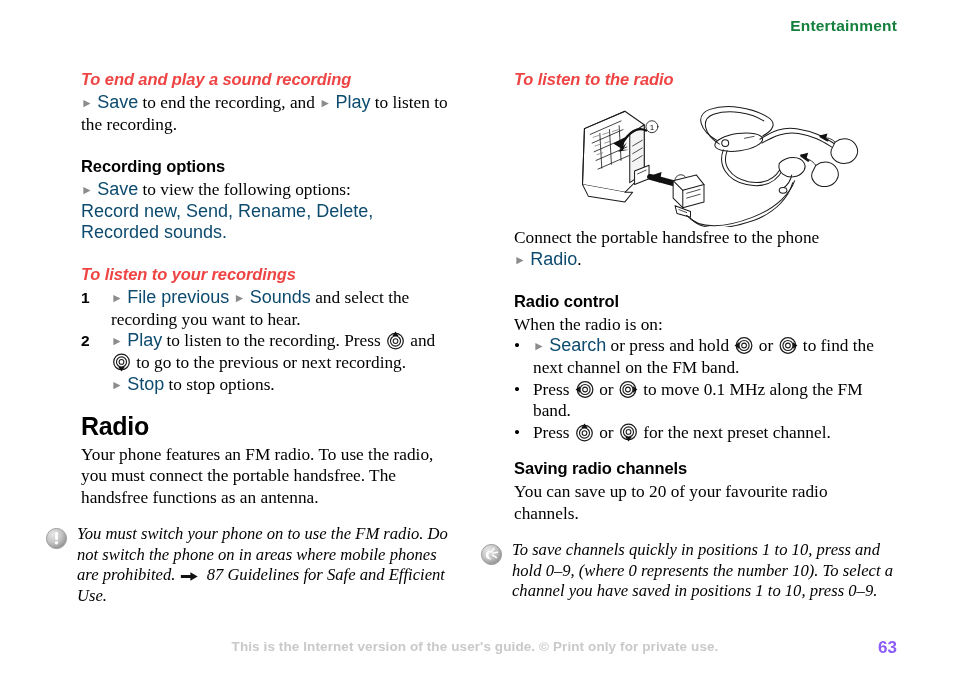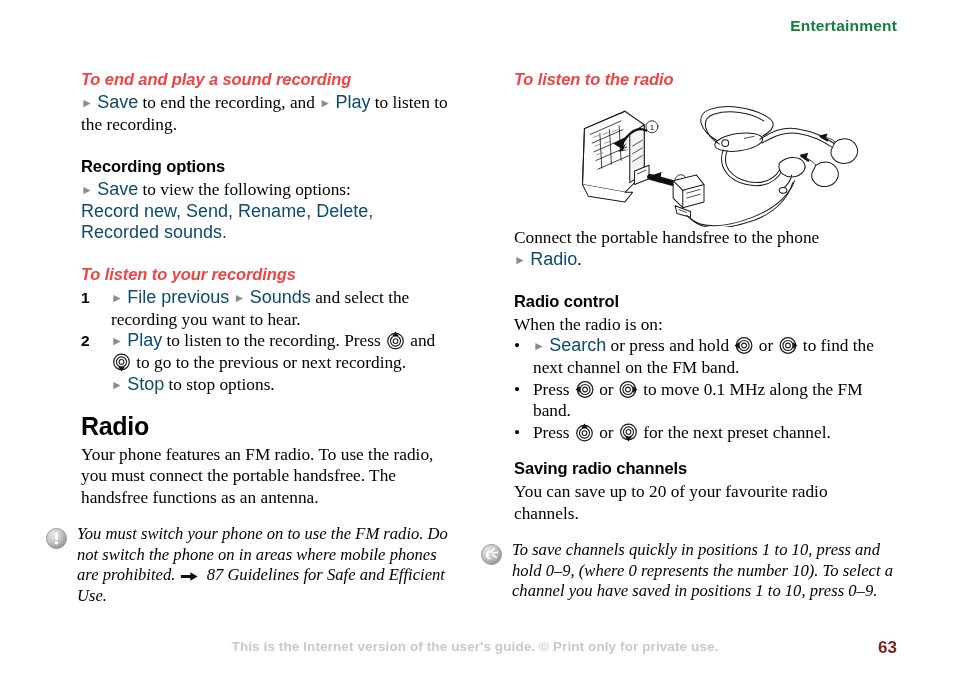--- a/index.html
+++ b/index.html
@@ -45,21 +45,21 @@
     color: #c9c9c9;
     letter-spacing: 0.1px;
   }
   .footer-page-number {
     position: absolute;
     right: 57px;
     top: -1px;
     font-family: "Liberation Sans", sans-serif;
     font-weight: bold;
     font-size: 17px;
-    color: #7f1d1d;
+    color: #8b5cf6;
   }
 
   
   .col {
     position: absolute;
     top: 70px;
     width: 380px;
   }
   .col-left  { left: 81px; }
   .col-right { left: 514px; }

